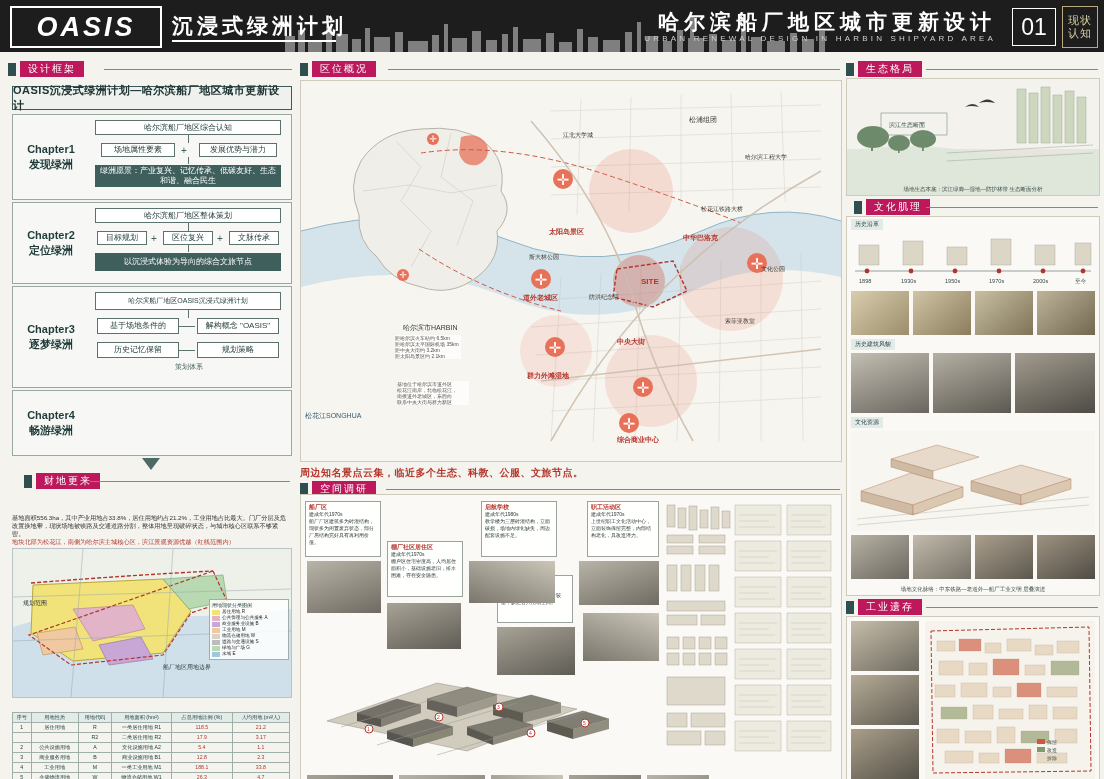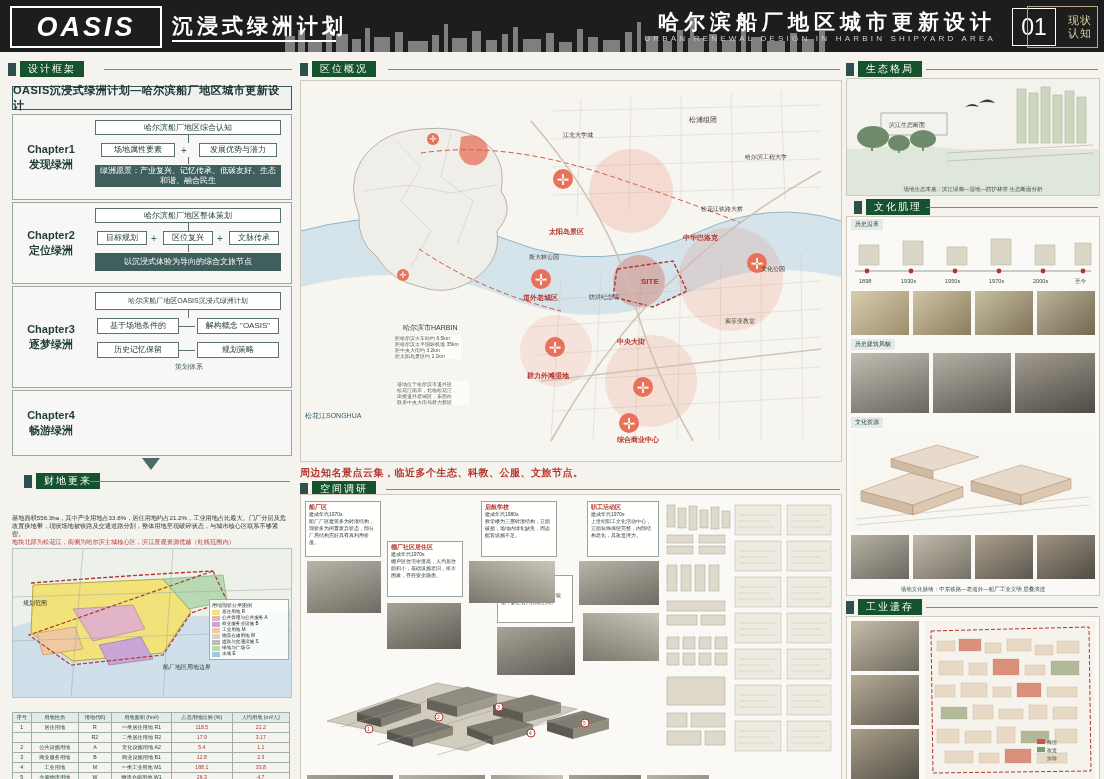--- a/index.html
+++ b/index.html
@@ -52,29 +52,28 @@
   }
   .page-num{
     position:absolute;right:48px;top:8px;width:42px;height:36px;border:1px solid #fff;
     color:#fff;font-size:23px;display:flex;align-items:center;justify-content:center;
   }
   .page-tag{
     position:absolute;right:6px;top:6px;width:34px;height:40px;border:1px solid #b8aa7a;
     color:#d9cfa5;font-size:11px;line-height:13px;
     display:flex;align-items:center;justify-content:center;text-align:center;
     letter-spacing:1px;
-    padding-left:35px;
   }
   
   .sec-title{
     position:absolute;height:14px;display:flex;align-items:center;
   }
   .sec-title .bar{width:8px;height:13px;background:#2f4f4f;margin-right:4px;}
   .sec-title .txt{
-    background:#14532d;color:#fff;font-size:10px;padding:1px 8px;letter-spacing:2px;
+    background:#be185d;color:#fff;font-size:10px;padding:1px 8px;letter-spacing:2px;
   }
   .sec-rule{position:absolute;height:1px;background:#7b8c86;}
 
   
   .col1{position:absolute;left:8px;top:62px;width:286px;height:710px;}
   .c1-title{
     position:absolute;left:4px;top:24px;width:278px;height:22px;
     border:1px solid #3c5a57;background:#eef1ee;
     font-size:11px;color:#203634;display:flex;align-items:center;justify-content:center;
     letter-spacing:.5px;font-weight:bold;

